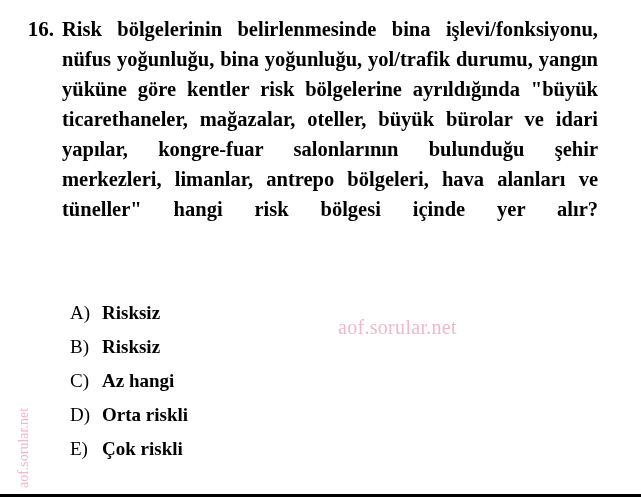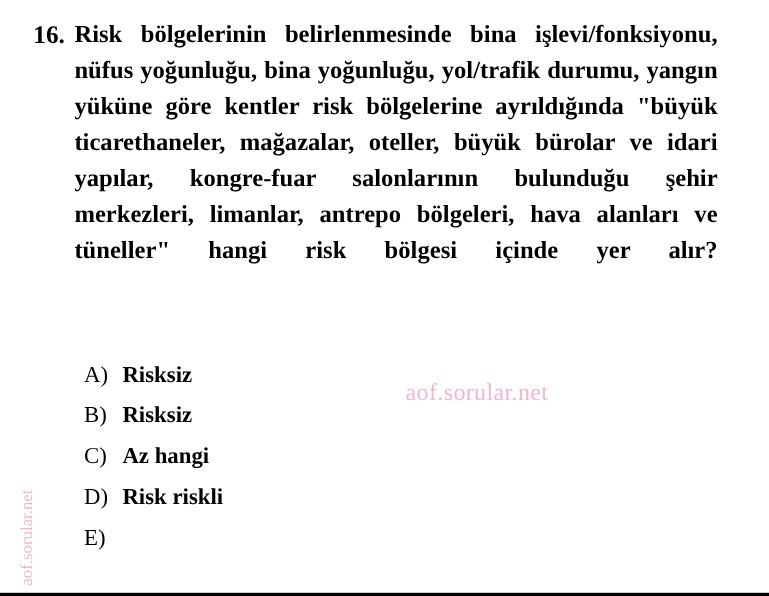--- a/index.html
+++ b/index.html
@@ -146,24 +146,25 @@
     <div class="option-row">
       <div class="option-letter">B)</div>
       <div class="option-label">Risksiz</div>
     </div>
     <div class="option-row">
       <div class="option-letter">C)</div>
       <div class="option-label">Az hangi</div>
     </div>
     <div class="option-row">
       <div class="option-letter">D)</div>
-      <div class="option-label">Risk riskli</div>
+      <div class="option-label">Orta riskli</div>
     </div>
     <div class="option-row">
       <div class="option-letter">E)</div>
+      <div class="option-label">Çok riskli</div>
     </div>
   </div>
 
   <div class="watermark-center">aof.sorular.net</div>
   <div class="watermark-side">aof.sorular.net</div>
 
   <div class="bottom-rule"></div>
 
 </div>
 

